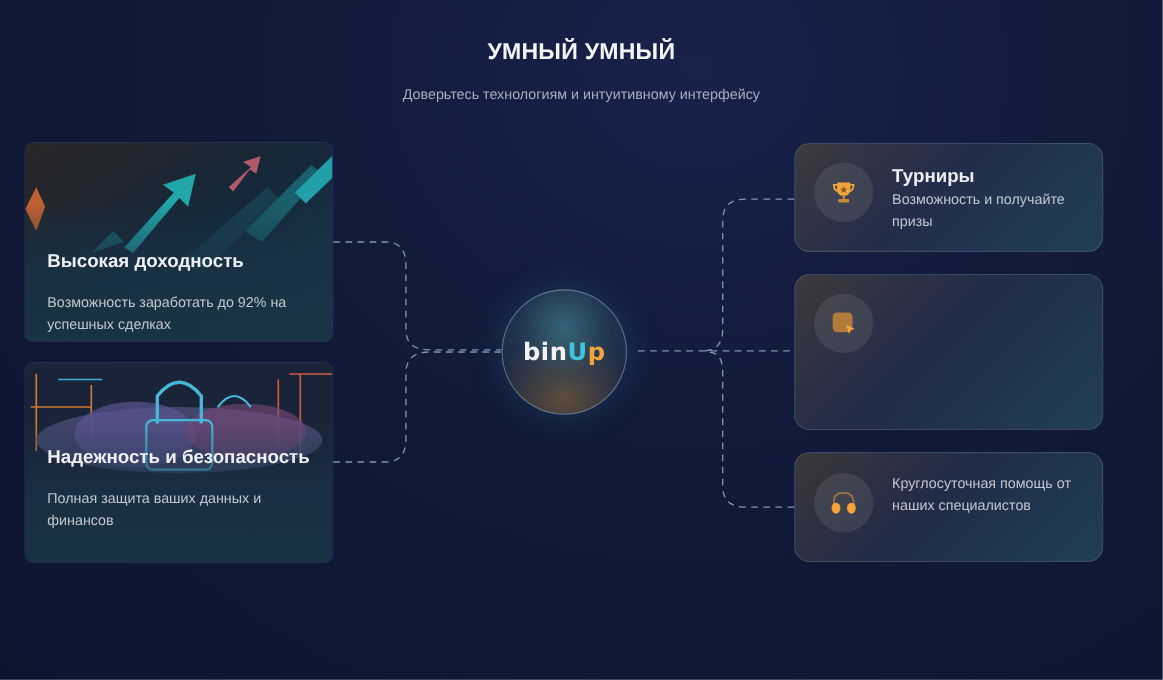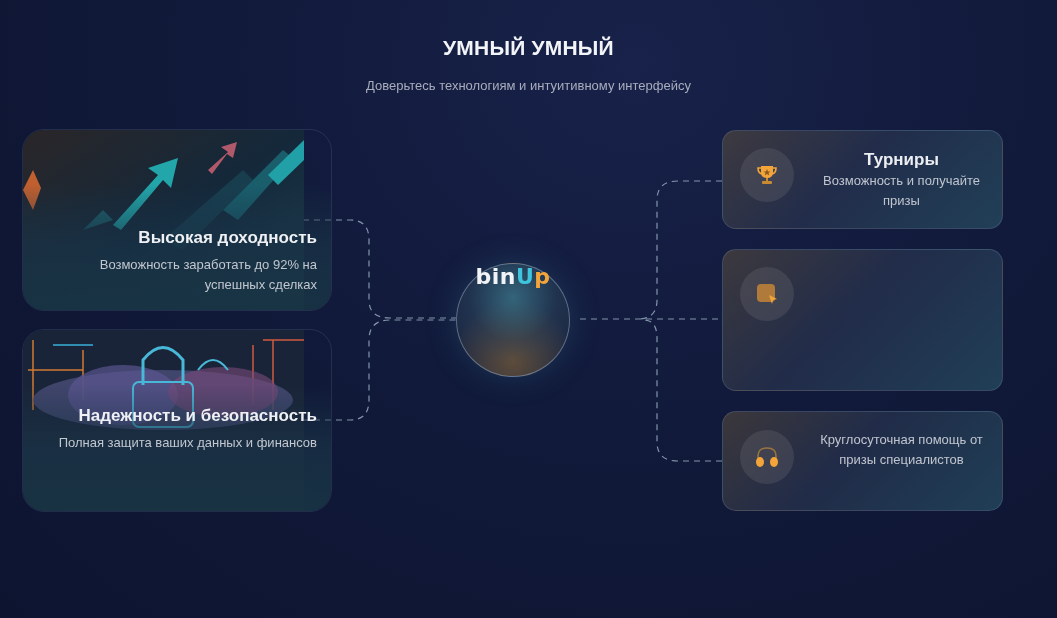--- a/index.html
+++ b/index.html
@@ -12,70 +12,69 @@
   }
   .title {
     position: absolute; left: 0; right: 0; top: 36px;
     text-align: center; font-weight: 700; font-size: 21px; letter-spacing: 0.2px; color: #f3f4f8;
   }
   .subtitle {
     position: absolute; left: 0; right: 0; top: 78px;
     text-align: center; font-size: 13px; color: #a8adbc;
   }
   .left-card {
-    position: absolute; left: 22px; width: 310px;
-    border-radius: 22px; overflow: hidden;
+    position: absolute; left: 22px; width: 281px;
+    border-radius: 8px; overflow: hidden;
     border: 1px solid rgba(120,150,180,0.18);
-    text-align: right;
   }
   .card-1 { top: 129px; height: 182px; }
   .card-2 { top: 329px; height: 183px; }
   .left-card .bg { position: absolute; inset: 0; }
   .left-card .shade {
     position: absolute; inset: 0;
     background: linear-gradient(180deg, rgba(15,25,45,0) 30%, rgba(25,50,70,0.75) 65%, rgba(24,52,68,0.9) 100%);
   }
   .left-card .txt { position: absolute; left: 20px; right: 14px; }
   .card-1 .txt { top: 96px; }
   .card-2 .txt { top: 74px; }
   .lc-title { font-weight: 700; font-size: 17px; line-height: 23px; color: #eef0f4; }
-  .lc-desc { font-size: 13px; line-height: 20px; color: #c2c7d0; margin-top: 6px; }
+  .lc-desc { font-size: 13px; line-height: 20px; color: #c2c7d0; margin-top: 16px; }
 
   .right-card {
     position: absolute; left: 722px; width: 281px;
     border-radius: 14px;
     background: linear-gradient(135deg, rgba(95,80,60,0.55) 0%, rgba(40,52,80,0.7) 45%, rgba(40,80,100,0.7) 100%);
     border: 1px solid rgba(140,160,190,0.22);
   }
   .rc-1 { top: 130px; height: 99px; }
   .rc-2 { top: 249px; height: 142px; }
   .rc-3 { top: 411px; height: 100px; }
   .rc-icon {
     position: absolute; left: 17px; width: 54px; height: 54px; border-radius: 50%;
     background: rgba(110,110,120,0.28);
     display: flex; align-items: center; justify-content: center;
   }
   .rc-1 .rc-icon { top: 17px; }
   .rc-2 .rc-icon { top: 17px; }
   .rc-3 .rc-icon { top: 18px; }
   .rc-text { position: absolute; left: 88px; right: 10px; }
-  .rc-1 .rc-text, .rc-3 .rc-text { top: 18px; text-align: center; }
+  .rc-1 .rc-text, .rc-3 .rc-text { top: 18px; }
   .rc-2 .rc-text { top: 16px; }
   .rc-title { font-weight: 700; font-size: 17px; line-height: 22px; color: #eceef2; }
   .rc-desc { font-size: 13px; line-height: 20px; color: #c0c5cf; }
 
   .hub {
     position: absolute; left: 456px; top: 263px; width: 114px; height: 114px; border-radius: 50%;
     background:
       radial-gradient(circle at 50% 30%, rgba(60,120,140,0.75) 0%, rgba(40,70,100,0.3) 45%, rgba(0,0,0,0) 70%),
       radial-gradient(circle at 50% 85%, rgba(140,100,50,0.6) 0%, rgba(0,0,0,0) 55%),
       #1d2a45;
     border: 1px solid rgba(170,190,210,0.45);
     box-shadow: 0 0 30px rgba(60,130,160,0.25);
-    display: flex; justify-content: center;
+    display: flex; align-items: center; justify-content: center;
   }
   .logo { font-weight: 700; font-size: 22px; letter-spacing: 0.5px; font-family: "DejaVu Sans", sans-serif; }
   .logo .w { color: #f1f3f6; }
   .logo .u { color: #3ec4dc; }
   .logo .p { color: #f4a53a; }
   svg.lines { position: absolute; left: 0; top: 0; }
 </style>
 </head>
 <body>
 
@@ -172,15 +171,15 @@
 
 <div class="right-card rc-3">
   <div class="rc-icon">
     <svg width="26" height="24" viewBox="0 0 26 24">
       <path d="M4 14 V11 Q4 3 13 3 Q22 3 22 11 V14" fill="none" stroke="#9a7440" stroke-width="1.6"></path>
       <ellipse cx="6" cy="17" rx="4" ry="5" fill="#f4a53a"></ellipse>
       <ellipse cx="20" cy="17" rx="4" ry="5" fill="#f4a53a"></ellipse>
     </svg>
   </div>
   <div class="rc-text">
-    <div class="rc-desc">Круглосуточная помощь от призы специалистов</div>
+    <div class="rc-desc">Круглосуточная помощь от наших специалистов</div>
   </div>
 </div>
 
 </body></html>

